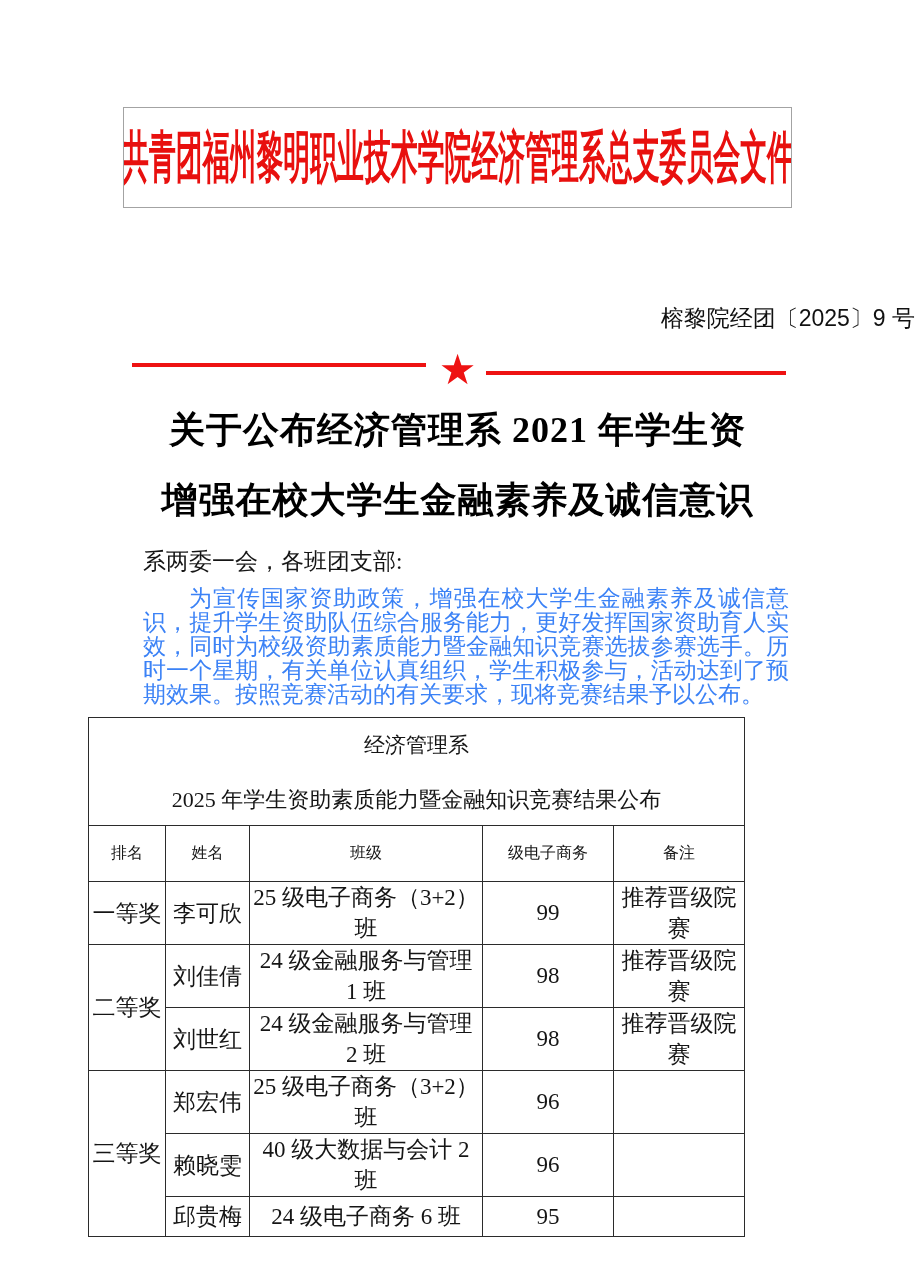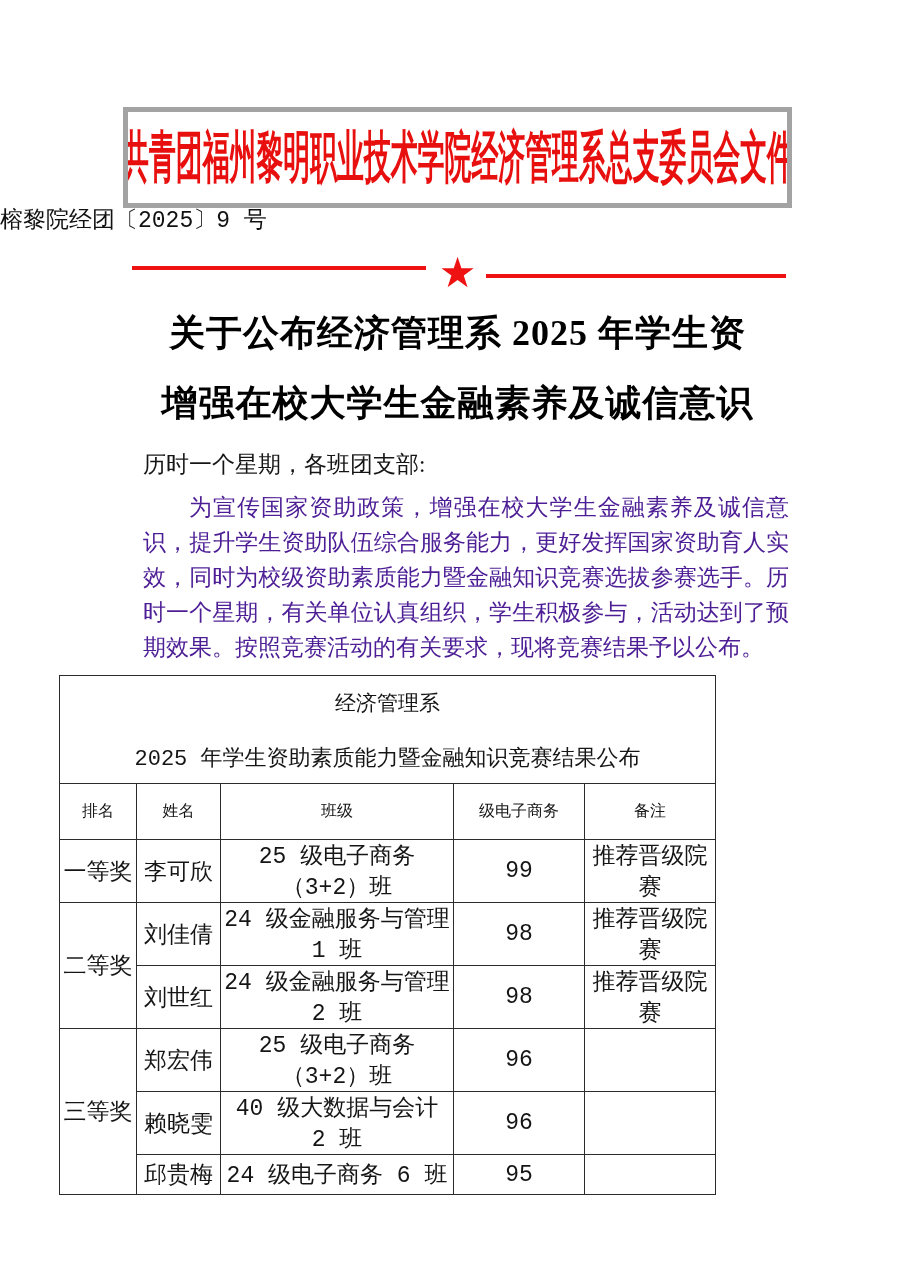--- a/index.html
+++ b/index.html
@@ -13,43 +13,44 @@
   .page {
     position: relative;
     width: 915px; height: 1280px;
     background: #ffffff;
   }
 
   
   .letterhead-box {
     margin: 107px auto 0 auto;
     width: 669px; height: 101px;
-    border: 5px solid #a3a3a3;
+    border: 1px solid #a3a3a3;
     background: #ffffff;
     display: flex; align-items: center; justify-content: center;
     overflow: hidden;
   }
   .letterhead-title {
     white-space: nowrap;
     font-size: 56px;
     font-weight: bold;
     color: #e8100e;
     transform: scaleX(0.48);
     transform-origin: center center;
     letter-spacing: 0px;
     font-family: "Liberation Sans", sans-serif;
   }
 
   
   .doc-number {
-    text-align: left;
+    margin-top: 97px;
+    text-align: right;
     font-size: 23px;
     line-height: 26px;
     color: #111111;
-    font-family: Liberation Mono, monospace;
+    font-family: Liberation Sans, sans-serif;
   }
 
   
   .divider {
     position: relative;
     margin: 16px auto 0 auto;
     width: 656px; height: 46px;
   }
   .divider .line-left {
     position: absolute; left: 2px; top: 16px;
@@ -88,34 +89,34 @@
     margin: 12px 0 0 143px;
     font-size: 23px;
     line-height: 30px;
     color: #151515;
     font-family: "Liberation Serif", sans-serif;
   }
   .body-paragraph {
     margin: 10px 0 7px 143px;
     width: 646px;
     font-size: 23px;
-    line-height: 35px;
+    line-height: 24px;
     text-align: justify;
     text-indent: 2em;
-    color: #4c1d95;
+    color: #3b82f6;
     font-family: "Liberation Serif", sans-serif;
   }
 
   
   table.results {
-    margin: 10px 0 0 59px;
+    margin: 10px 0 0 88px;
     width: 656px;
     border-collapse: collapse;
     table-layout: fixed;
-    font-family: Liberation Mono, monospace;
+    font-family: Liberation Serif, serif;
     border-radius: 11px;
   }
   table.results td, table.results th {
     border: 1px solid #2b2b2b;
     text-align: center;
     vertical-align: middle;
     padding: 0 2px;
     color: #151515;
     font-weight: normal;
   }
@@ -139,25 +140,25 @@
 
   <div class="doc-number">榕黎院经团〔2025〕9 号</div>
 
   <div class="divider">
     <div class="line-left"></div>
     <div class="star">★</div>
     <div class="line-right"></div>
   </div>
 
   <div class="notice-title">
-    <div class="t-line">关于公布经济管理系 2025 年学生资</div>
+    <div class="t-line">关于公布经济管理系 2021 年学生资</div>
     <div class="t-line">增强在校大学生金融素养及诚信意识</div>
   </div>
 
-  <div class="salutation">历时一个星期，各班团支部:</div>
+  <div class="salutation">系两委一会，各班团支部:</div>
 
   <div class="body-paragraph">为宣传国家资助政策，增强在校大学生金融素养及诚信意识，提升学生资助队伍综合服务能力，更好发挥国家资助育人实效，同时为校级资助素质能力暨金融知识竞赛选拔参赛选手。历时一个星期，有关单位认真组织，学生积极参与，活动达到了预期效果。按照竞赛活动的有关要求，现将竞赛结果予以公布。</div>
 
   <table class="results">
     <colgroup>
       <col style="width:77px">
       <col style="width:84px">
       <col style="width:233px">
       <col style="width:131px">
       <col style="width:131px">

